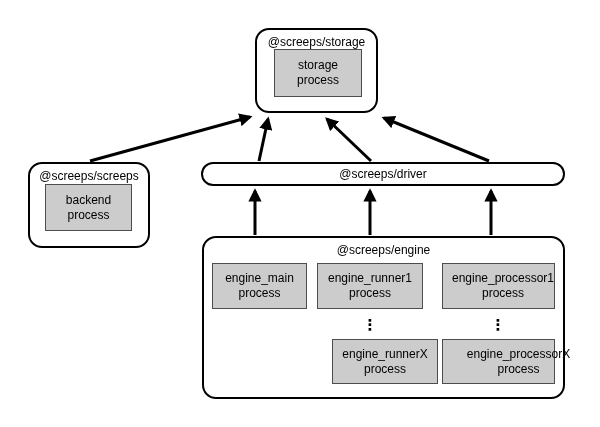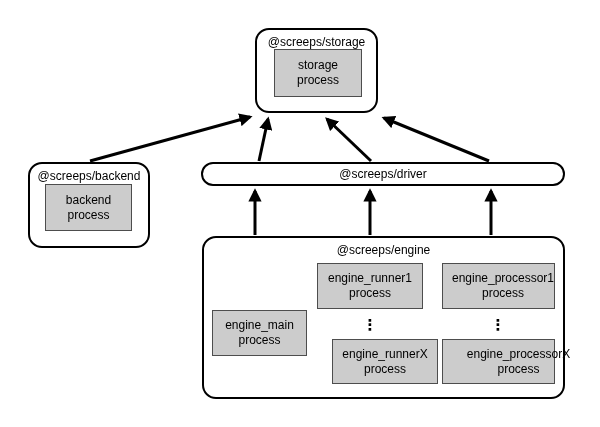--- a/index.html
+++ b/index.html
@@ -86,38 +86,38 @@
     <line x1="255" y1="235" x2="255" y2="191" stroke="#000000" stroke-width="3" marker-end="url(#arrowhead)"></line>
     <line x1="370" y1="235" x2="370" y2="191" stroke="#000000" stroke-width="3" marker-end="url(#arrowhead)"></line>
     <line x1="491" y1="235" x2="491" y2="191" stroke="#000000" stroke-width="3" marker-end="url(#arrowhead)"></line>
   </svg>
 
   <div class="pkg" style="left:255px; top:28px; width:123px; height:85px;">
     <div class="pkg-label">@screeps/storage</div>
   </div>
 
   <div class="pkg" style="left:28px; top:162px; width:122px; height:86px;">
-    <div class="pkg-label">@screeps/backend</div>
+    <div class="pkg-label">@screeps/screeps</div>
   </div>
 
   <div class="pkg pkg--driver" style="left:201px; top:162px; width:364px; height:24px;">
     <div class="pkg-label">@screeps/driver</div>
   </div>
 
   <div class="pkg" style="left:202px; top:236px; width:363px; height:163px;">
     <div class="pkg-label">@screeps/engine</div>
   </div>
 
   <div class="proc" style="left:274px; top:49px; width:88px; height:48px;">storage
 process</div>
 
   <div class="proc" style="left:45px; top:184px; width:87px; height:47px;">backend
 process</div>
 
-  <div class="proc" style="left:212px; top:263px; width:95px; height:46px;margin-top:47px;">engine_main
+  <div class="proc" style="left:212px; top:263px; width:95px; height:46px;">engine_main
 process</div>
 
   <div class="proc" style="left:317px; top:263px; width:106px; height:46px;">engine_runner1
 process</div>
 
   <div class="dots" style="left:360px; top:317px;">⋮</div>
 
   <div class="proc" style="left:332px; top:339px; width:106px; height:45px;">engine_runnerX
 process</div>
 

